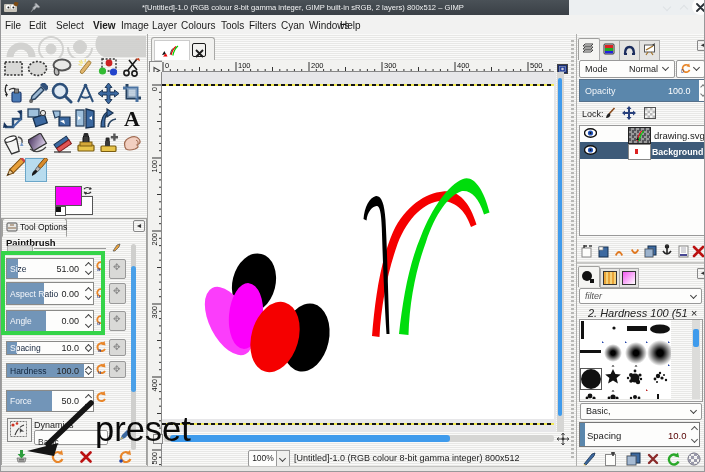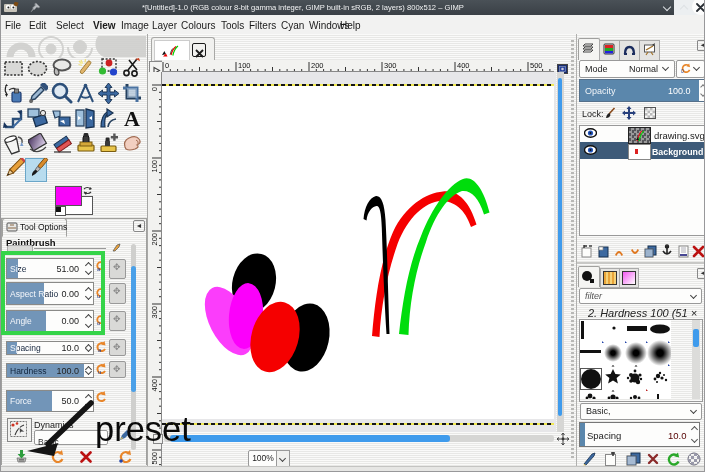--- a/index.html
+++ b/index.html
@@ -17,21 +17,21 @@
   .spin::after{content:"";position:absolute;left:1.5px;bottom:22%;width:4px;height:4px;border-right:1.3px solid #444;border-bottom:1.3px solid #444;transform:rotate(45deg);}
   .rsico{left:95px;}
   .xbtn{left:109px;width:15px;background:#d9d9d7;border:1px solid #999;border-radius:2px;}
   .xbtn::before{content:"\2725";position:absolute;left:3px;top:2px;font-size:9px;color:#888;}
   .cvd{position:absolute;width:4px;height:4px;border-right:1.2px solid #444;border-bottom:1.2px solid #444;transform:rotate(45deg);}
   body::after{content:"";position:absolute;left:0;top:0;width:705px;height:472px;box-shadow:inset 1px 0 0 #98989a,inset -1px 0 0 #98989a,inset 0 -1px 0 #98989a;z-index:99;}
 </style>
 </head>
 <body>
 
-<div class="abs" style="left:0;top:0;width:674px;height:15px;background:linear-gradient(180deg,#4a5157,#3a4046);border-bottom:1px solid #14161a;">
+<div class="abs" style="left:0;top:0;width:569px;height:15px;background:linear-gradient(180deg,#4a5157,#3a4046);border-bottom:1px solid #14161a;">
   <svg class="abs" style="left:4px;top:2px" width="15" height="11" viewBox="0 0 15 11">
     <rect x="0" y="2" width="13" height="8" rx="1" fill="#c8c4ba"></rect>
     <circle cx="4" cy="5" r="2.2" fill="#fff"></circle>
       <circle cx="9" cy="5" r="2.2" fill="#fff"></circle>
     <circle cx="4.4" cy="5.4" r="1" fill="#222"></circle>
       <circle cx="9.4" cy="5.4" r="1" fill="#222"></circle>
     <rect x="10" y="0" width="4" height="4" fill="#7d4a12" transform="rotate(20 12 2)"></rect>
   </svg>
   <svg class="abs" style="left:30px;top:2px" width="11" height="11" viewBox="0 0 11 11">
       <path d="M6 1 L10 5 L8 6 L7 5 L4 8 L3.5 7.5 L1 10 L3 6.5 L2.5 6 L5.5 3 L4.5 2 Z" fill="#b8bcc0" stroke="#7a7e83" stroke-width="0.6"></path>
@@ -454,20 +454,21 @@
   <svg class="abs" style="left:408px;top:398px" width="14" height="14" viewBox="0 0 14 14">
       <path d="M7 1 L7 13 M1 7 L13 7 M7 1 L5.5 3 M7 1 L8.5 3 M7 13 L5.5 11 M7 13 L8.5 11 M1 7 L3 5.5 M1 7 L3 8.5 M13 7 L11 5.5 M13 7 L11 8.5" stroke="#444" stroke-width="1"></path>
       <circle cx="7" cy="7" r="1.4" fill="#333"></circle>
     </svg>
 
   <div class="abs" style="left:62px;top:416px;width:33px;height:15px;background:#fdfdfc;border:1px solid #999;border-radius:4px;font-size:10px;color:#222;margin-top:24px;"><span style="margin-left:4px;">px</span><div class="cvd" style="right:4px;top:5px;"></div></div>
   <div class="abs" style="left:100px;top:416px;width:28px;height:15px;background:#fdfdfc;border:1px solid #999;border-radius:2px 0 0 2px;font-size:8.5px;color:#222;text-align:center;line-height:14px;">100%</div>
   <div class="abs" style="left:128px;top:416px;width:12px;height:15px;background:#f0f0ee;border:1px solid #999;">
       <div class="cvd" style="left:3px;top:5px;"></div>
     </div>
+  <div class="abs" style="left:146px;top:419px;font-size:9px;color:#222;white-space:nowrap;">[Untitled]-1.0 (RGB colour 8-bit gamma integer) 800x512</div>
 </div>
 
 <div class="abs" style="left:571px;top:40px;width:3px;height:420px;background:repeating-linear-gradient(180deg,#b8b8b6 0 2px,#f0f0ee 2px 4px);"></div>
 
 <div class="abs stripes" style="left:576px;top:34px;width:129px;height:432px;border-left:1px solid #b0b0ae;">
   <div id="layersdock">
 
     <div class="abs" style="left:1px;top:4px;width:20px;height:21px;background:#f4f4f2;border:1px solid #a0a09e;border-bottom:none;border-radius:2px 2px 0 0;"></div>
     <div class="abs" style="left:22px;top:6px;width:19px;height:19px;background:#e4e4e2;border:1px solid #aaa;"></div>
     <div class="abs" style="left:42px;top:6px;width:19px;height:19px;background:#e4e4e2;border:1px solid #aaa;"></div>

